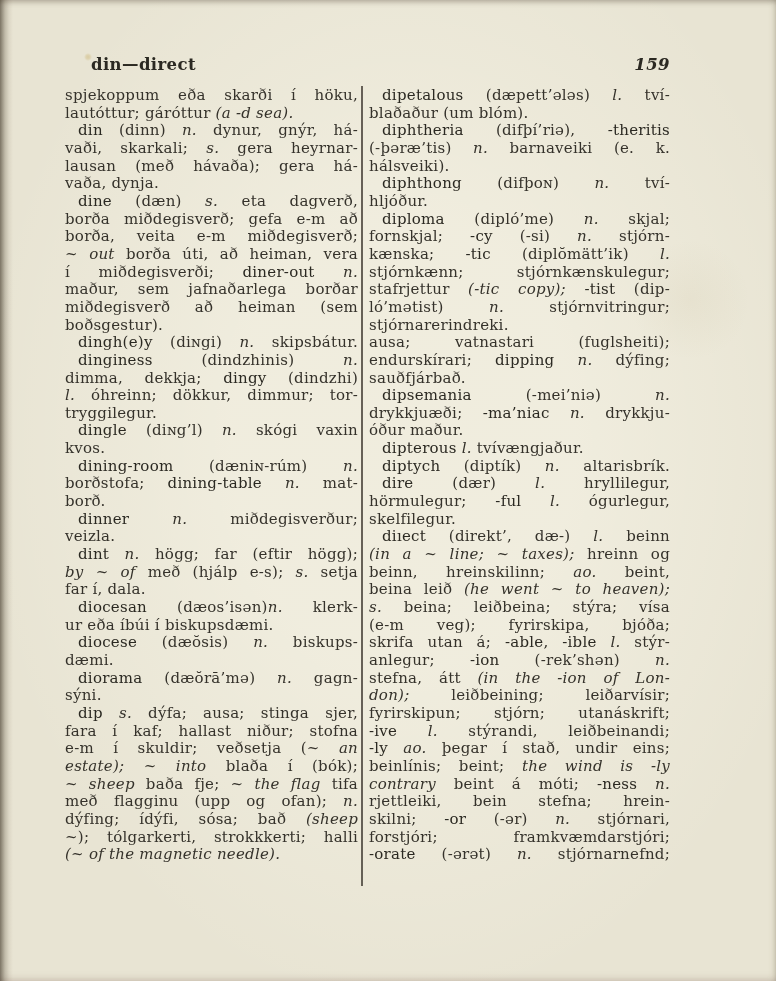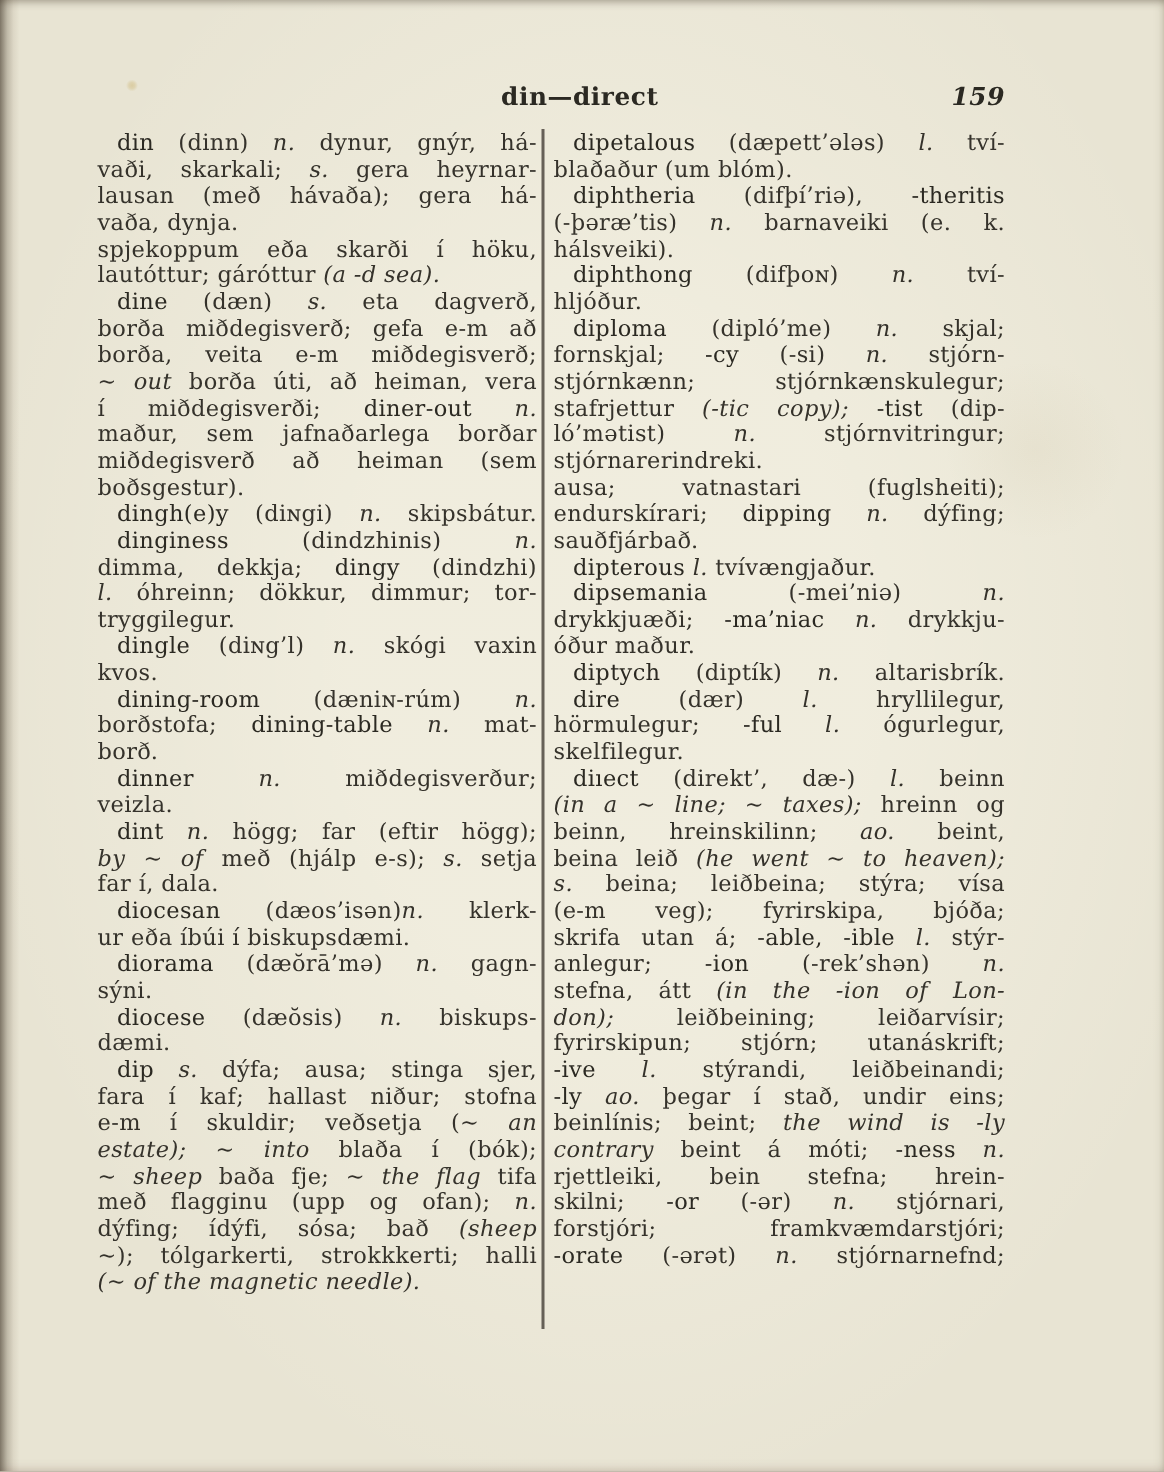--- a/index.html
+++ b/index.html
@@ -28,21 +28,21 @@
   }
   .edge-left{
     position:absolute;left:0;top:0;bottom:0;width:13px;
     background:linear-gradient(90deg, rgba(70,60,46,0.62) 0px, rgba(90,78,60,0.28) 5px, rgba(120,100,80,0.10) 9px, rgba(0,0,0,0) 13px);
     pointer-events:none;
   }
   .running-head{
     position:absolute;left:65px;top:55px;width:605px;height:20px;
     font-size:16.5px;font-weight:bold;letter-spacing:0.4px;color:var(--ink-bold);
   }
-  .head-title{position:absolute;left:14px;right:0;top:0;text-align:center;transform:translateX(12px);}
+  .head-title{position:absolute;left:14px;right:0;top:0;text-align:left;transform:translateX(12px);}
   .page-num{position:absolute;right:0;top:0;font-style:italic;}
   .divider{
     position:absolute;left:361px;top:86px;height:800px;width:1.6px;
     background:var(--rule);opacity:0.85;
   }
   .col{
     position:absolute;top:87px;
     font-size:15px;letter-spacing:0.25px;
   }
   .col-left{left:65px;width:293px;}
@@ -64,28 +64,28 @@
 <div class="page">
   <div class="edge-left"></div>
 
   <div class="running-head">
     <span class="head-title">din—direct</span>
     <span class="page-num">159</span>
   </div>
 
   <div class="col col-left" id="col-left">
       <div class="entry">
+        <div class="tline just"><span class="s-n">spjekoppum eða skarði í höku,</span></div>
+        <div class="tline"><span class="s-n">lautóttur; gáróttur </span><span class="s-i">(a -d sea).</span></div>
+      </div>
+      <div class="entry">
         <div class="tline just ind"><span class="s-b">din</span><span class="s-n"> (dinn) </span><span class="s-i">n.</span><span class="s-n"> dynur, gnýr, há-</span></div>
         <div class="tline just"><span class="s-n">vaði, skarkali; </span><span class="s-i">s.</span><span class="s-n"> gera heyrnar-</span></div>
         <div class="tline just"><span class="s-n">lausan (með hávaða); gera há-</span></div>
         <div class="tline"><span class="s-n">vaða, dynja.</span></div>
-      </div>
-      <div class="entry">
-        <div class="tline just"><span class="s-n">spjekoppum eða skarði í höku,</span></div>
-        <div class="tline"><span class="s-n">lautóttur; gáróttur </span><span class="s-i">(a -d sea).</span></div>
       </div>
       <div class="entry">
         <div class="tline just ind"><span class="s-b">dine</span><span class="s-n"> (dæn) </span><span class="s-i">s.</span><span class="s-n"> eta dagverð,</span></div>
         <div class="tline just"><span class="s-n">borða miðdegisverð; gefa e-m að</span></div>
         <div class="tline just"><span class="s-n">borða, veita e-m miðdegisverð;</span></div>
         <div class="tline just"><span class="s-n">~ </span><span class="s-i">out</span><span class="s-n"> borða úti, að heiman, vera</span></div>
         <div class="tline just"><span class="s-n">í miðdegisverði; </span><span class="s-b">diner-out</span><span class="s-n"> </span><span class="s-i">n.</span></div>
         <div class="tline just"><span class="s-n">maður, sem jafnaðarlega borðar</span></div>
         <div class="tline just"><span class="s-n">miðdegisverð að heiman (sem</span></div>
         <div class="tline"><span class="s-n">boðsgestur).</span></div>
@@ -115,26 +115,26 @@
       <div class="entry">
         <div class="tline just ind"><span class="s-b">dint</span><span class="s-n"> </span><span class="s-i">n.</span><span class="s-n"> högg; far (eftir högg);</span></div>
         <div class="tline just"><span class="s-i">by</span><span class="s-n"> ~ </span><span class="s-i">of</span><span class="s-n"> með (hjálp e-s); </span><span class="s-i">s.</span><span class="s-n"> setja</span></div>
         <div class="tline"><span class="s-n">far í, dala.</span></div>
       </div>
       <div class="entry">
         <div class="tline just ind"><span class="s-b">diocesan</span><span class="s-n"> (dæos’isən)</span><span class="s-i">n.</span><span class="s-n"> klerk-</span></div>
         <div class="tline"><span class="s-n">ur eða íbúi í biskupsdæmi.</span></div>
       </div>
       <div class="entry">
+        <div class="tline just ind"><span class="s-b">diocese</span><span class="s-n"> (dæŏsis) </span><span class="s-i">n.</span><span class="s-n"> biskups-</span></div>
+        <div class="tline"><span class="s-n">dæmi.</span></div>
+      </div>
+      <div class="entry">
         <div class="tline just ind"><span class="s-b">diorama</span><span class="s-n"> (dæŏrā’mə) </span><span class="s-i">n.</span><span class="s-n"> gagn-</span></div>
         <div class="tline"><span class="s-n">sýni.</span></div>
-      </div>
-      <div class="entry">
-        <div class="tline just ind"><span class="s-b">diocese</span><span class="s-n"> (dæŏsis) </span><span class="s-i">n.</span><span class="s-n"> biskups-</span></div>
-        <div class="tline"><span class="s-n">dæmi.</span></div>
       </div>
       <div class="entry">
         <div class="tline just ind"><span class="s-b">dip</span><span class="s-n"> </span><span class="s-i">s.</span><span class="s-n"> dýfa; ausa; stinga sjer,</span></div>
         <div class="tline just"><span class="s-n">fara í kaf; hallast niður; stofna</span></div>
         <div class="tline just"><span class="s-n">e-m í skuldir; veðsetja (~ </span><span class="s-i">an</span></div>
         <div class="tline just"><span class="s-i">estate);</span><span class="s-n"> ~ </span><span class="s-i">into</span><span class="s-n"> blaða í (bók);</span></div>
         <div class="tline just"><span class="s-n">~ </span><span class="s-i">sheep</span><span class="s-n"> baða fje; ~ </span><span class="s-i">the flag</span><span class="s-n"> tifa</span></div>
         <div class="tline just"><span class="s-n">með flagginu (upp og ofan); </span><span class="s-i">n.</span></div>
         <div class="tline just"><span class="s-n">dýfing; ídýfi, sósa; bað </span><span class="s-i">(sheep</span></div>
         <div class="tline just"><span class="s-n">~); tólgarkerti, strokkkerti; halli</span></div>
@@ -152,37 +152,38 @@
         <div class="tline just"><span class="s-n">(-þəræ’tis) </span><span class="s-i">n.</span><span class="s-n"> barnaveiki (e. k.</span></div>
         <div class="tline"><span class="s-n">hálsveiki).</span></div>
       </div>
       <div class="entry">
         <div class="tline just ind"><span class="s-b">diphthong</span><span class="s-n"> (difþoɴ) </span><span class="s-i">n.</span><span class="s-n"> tví-</span></div>
         <div class="tline"><span class="s-n">hljóður.</span></div>
       </div>
       <div class="entry">
         <div class="tline just ind"><span class="s-b">diploma</span><span class="s-n"> (dipló’me) </span><span class="s-i">n.</span><span class="s-n"> skjal;</span></div>
         <div class="tline just"><span class="s-n">fornskjal; </span><span class="s-b">-cy</span><span class="s-n"> (-si) </span><span class="s-i">n.</span><span class="s-n"> stjórn-</span></div>
+        <div class="tline just"><span class="s-n">kænska; </span><span class="s-b">-tic</span><span class="s-n"> (diplŏmätt’ik) </span><span class="s-i">l.</span></div>
         <div class="tline just"><span class="s-n">stjórnkænn; stjórnkænskulegur;</span></div>
         <div class="tline just"><span class="s-n">stafrjettur </span><span class="s-i">(-tic copy);</span><span class="s-n"> </span><span class="s-b">-tist</span><span class="s-n"> (dip-</span></div>
         <div class="tline just"><span class="s-n">ló’mətist) </span><span class="s-i">n.</span><span class="s-n"> stjórnvitringur;</span></div>
         <div class="tline"><span class="s-n">stjórnarerindreki.</span></div>
       </div>
       <div class="entry">
         <div class="tline just"><span class="s-n">ausa; vatnastari (fuglsheiti);</span></div>
         <div class="tline just"><span class="s-n">endurskírari; </span><span class="s-b">dipping</span><span class="s-n"> </span><span class="s-i">n.</span><span class="s-n"> dýfing;</span></div>
         <div class="tline"><span class="s-n">sauðfjárbað.</span></div>
       </div>
       <div class="entry">
-        <div class="tline ind"><span class="s-b">dipterous</span><span class="s-n"> </span><span class="s-i">l.</span><span class="s-n"> tvívængjaður.</span></div>
-      </div>
-      <div class="entry">
         <div class="tline just ind"><span class="s-b">dipsemania</span><span class="s-n"> (-mei’niə) </span><span class="s-i">n.</span></div>
         <div class="tline just"><span class="s-n">drykkjuæði; </span><span class="s-b">-ma’niac</span><span class="s-n"> </span><span class="s-i">n.</span><span class="s-n"> drykkju-</span></div>
         <div class="tline"><span class="s-n">óður maður.</span></div>
+      </div>
+      <div class="entry">
+        <div class="tline ind"><span class="s-b">dipterous</span><span class="s-n"> </span><span class="s-i">l.</span><span class="s-n"> tvívængjaður.</span></div>
       </div>
       <div class="entry">
         <div class="tline just ind"><span class="s-b">diptych</span><span class="s-n"> (diptík) </span><span class="s-i">n.</span><span class="s-n"> altarisbrík.</span></div>
       </div>
       <div class="entry">
         <div class="tline just ind"><span class="s-b">dire</span><span class="s-n"> (dær) </span><span class="s-i">l.</span><span class="s-n"> hryllilegur,</span></div>
         <div class="tline just"><span class="s-n">hörmulegur; </span><span class="s-b">-ful</span><span class="s-n"> </span><span class="s-i">l.</span><span class="s-n"> ógurlegur,</span></div>
         <div class="tline"><span class="s-n">skelfilegur.</span></div>
       </div>
       <div class="entry">

